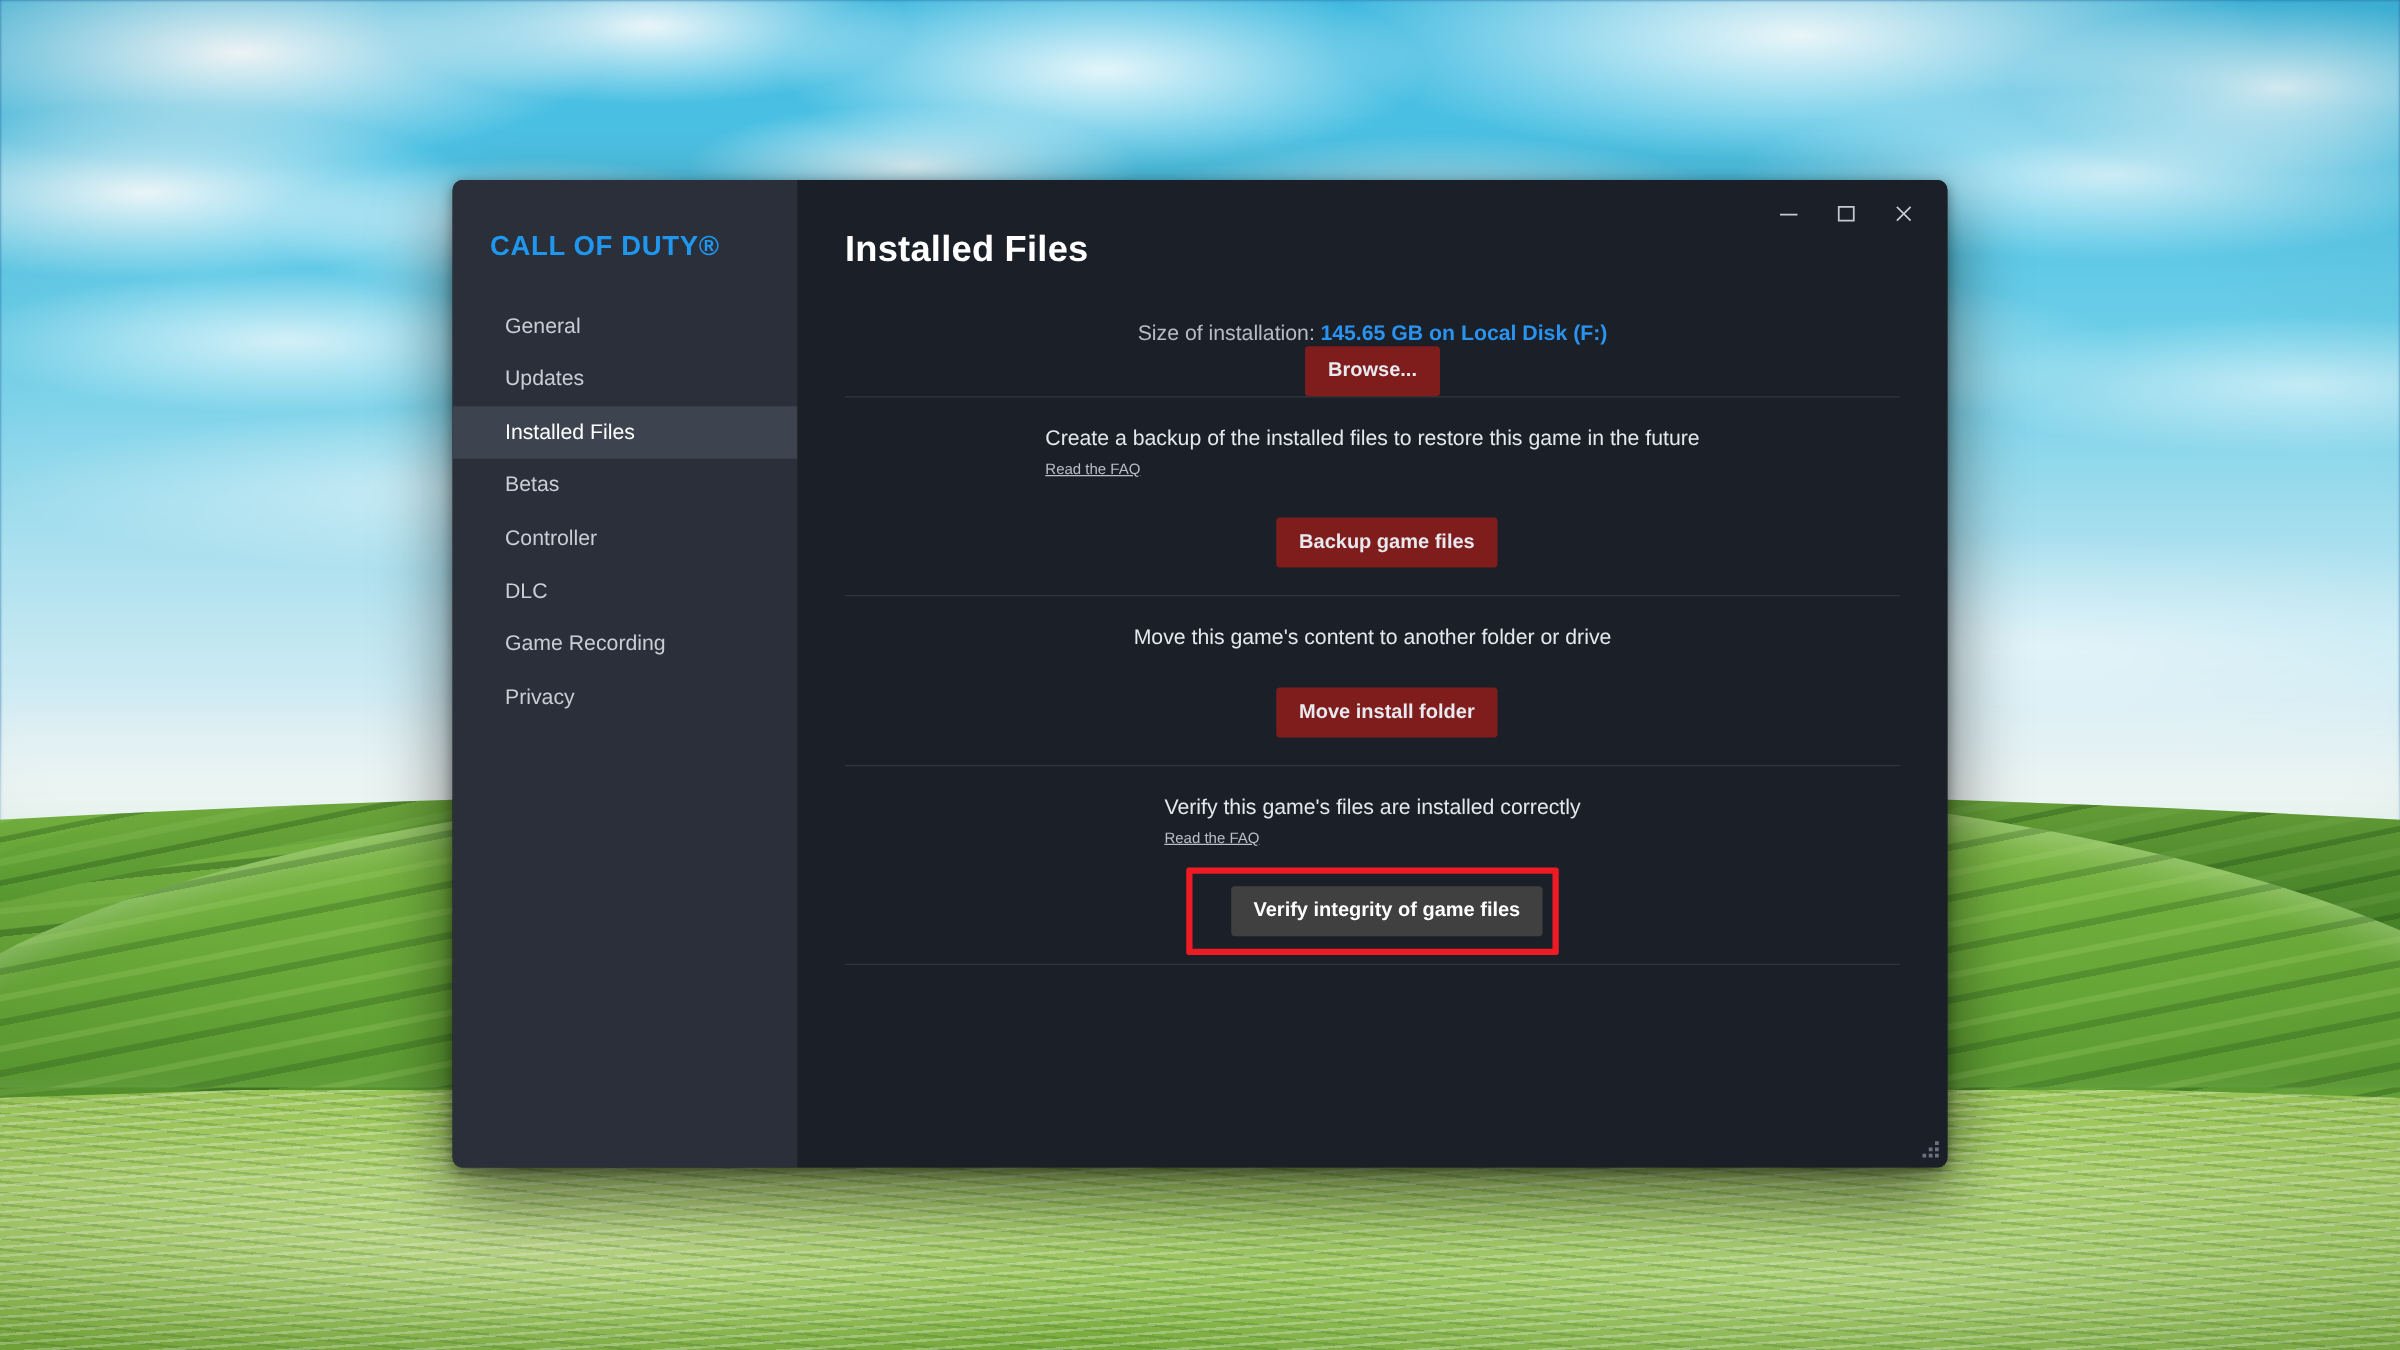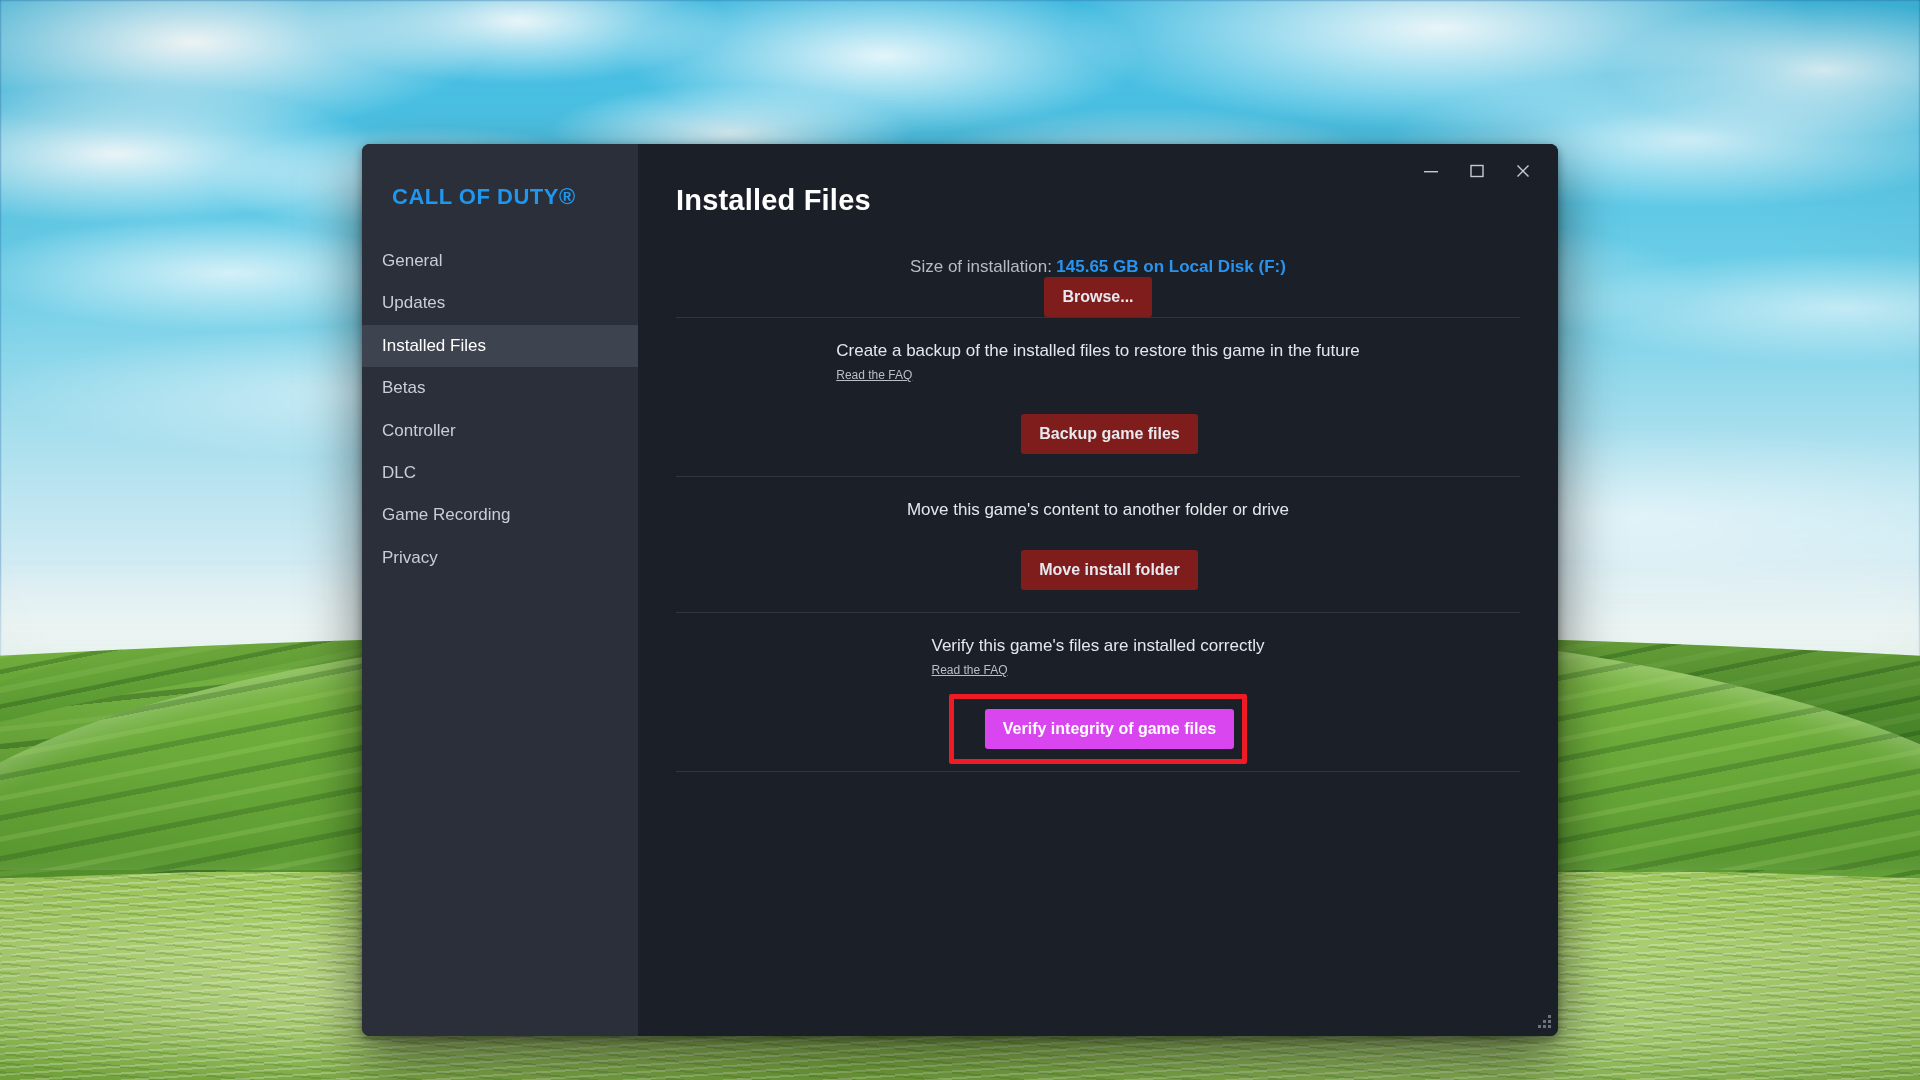--- a/index.html
+++ b/index.html
@@ -103,40 +103,40 @@
   .foreground-grass::before{
     content:""; position:absolute; inset:0;
     background:
       repeating-linear-gradient(-4deg, rgba(255,255,255,.28) 0 2px, rgba(255,255,255,0) 2px 7px),
       repeating-linear-gradient(6deg, rgba(60,110,34,.22) 0 2px, rgba(60,110,34,0) 2px 9px);
   }
   .vignette { position:absolute; inset:0; background:radial-gradient(ellipse 90% 80% at 50% 45%, rgba(0,0,0,0) 55%, rgba(0,0,0,.12) 100%); }
 
   
   #steam-window {
-    position:absolute; left:362px; top:144px; width:1196px; height:892px;
+    position:absolute; left:362px; top:144px; width:1196px; height:790px;
     background:#1b2028;
     border-radius:8px;
     box-shadow:0 22px 60px rgba(0,0,0,.55), 0 3px 10px rgba(0,0,0,.4);
     overflow:hidden;
     display:flex;
     color:#dfe3e8;
   }
 
   
   #sidebar {
     width:276px; flex:0 0 276px; background:#2a2f39; position:relative;
     padding-top:40px;
   }
   #game-title {
     color:#1f97ef; font-size:22px; font-weight:bold; letter-spacing:.5px;
     padding:0 30px; margin-bottom:30px; white-space:nowrap;
   }
   .nav-item {
-    padding:11px 20px; font-size:17px; color:#c9ced6; cursor:pointer; line-height:1.2;
+    padding:11px 42px; font-size:17px; color:#c9ced6; cursor:pointer; line-height:1.2;
   }
   .nav-item.active { background:#3d4450; color:#ffffff; }
 
   
   #content { flex:1; background:#1b2028; position:relative; padding:0 38px; }
   #titlebar {
     position:absolute; right:0; top:0; height:46px; display:flex; align-items:flex-start;
     padding-right:12px; padding-top:10px; gap:0;
   }
   .win-btn {
@@ -152,21 +152,21 @@
     margin-top:40px; min-height:42px;flex-direction:column;
   }
   .size-label { font-size:17px; color:#b6bcc5; }
   .size-value { color:#2a93ef; font-weight:bold; }
 
   .btn {
     background:#7f1d1d; color:#e6e9ee; border:none; border-radius:3px;
     font-family:"Liberation Sans", sans-serif; font-size:16px; font-weight:bold;
     padding:11px 18px; cursor:pointer; white-space:nowrap;
   }
-  .btn.hovered { background:#d946ef; color:#ffffff; }
+  .btn.hovered { background:#404040; color:#ffffff; }
 
   .divider { height:1px; background:#31363e; margin:0; }
 
   .opt-row {
     display:flex; align-items:center; justify-content:space-between;
     padding:22px 0; gap:28px; min-height:76px;flex-direction:column;
   }
   .opt-text { font-size:17px; color:#e4e7ec; line-height:1.35; max-width:620px; }
   .faq-link { display:inline-block; margin-top:4px; font-size:12px; color:#b9bfc8; text-decoration:underline; cursor:pointer; }
 

